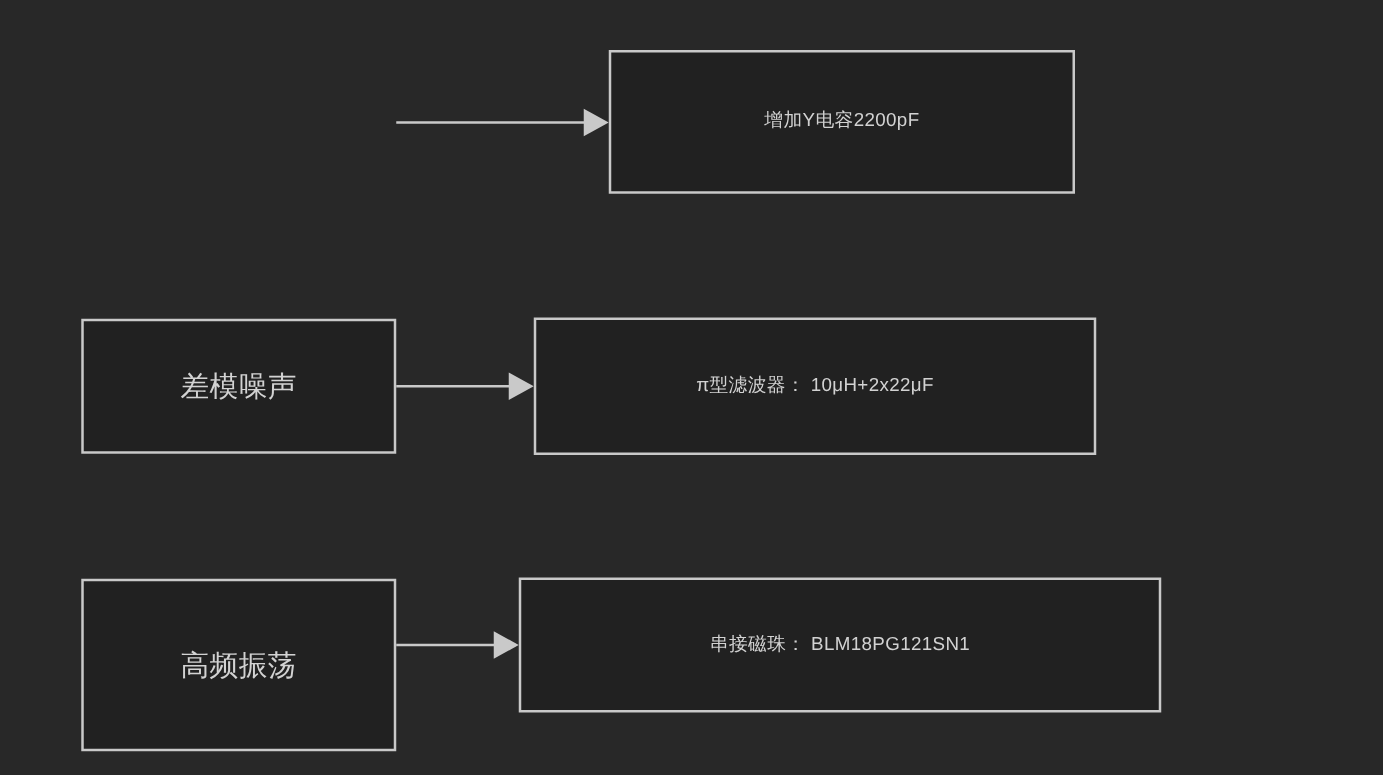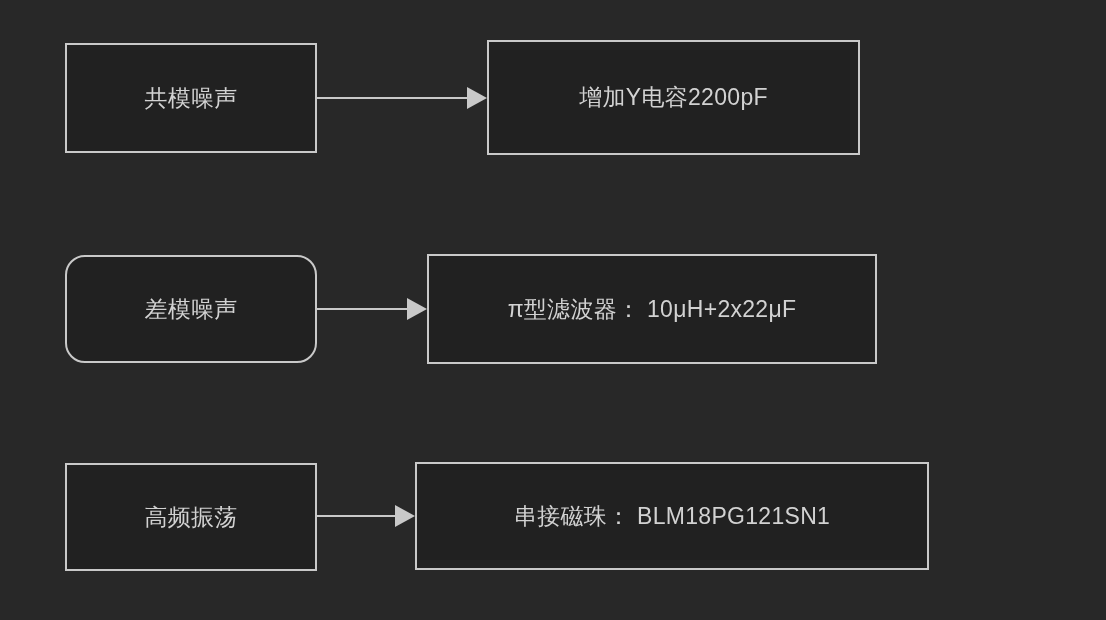--- a/index.html
+++ b/index.html
@@ -30,21 +30,21 @@
     font-size: 23px;
     line-height: 1.25;
     letter-spacing: 0.3px;
     white-space: nowrap;
     font-weight: 400;
   }
   .node.cause {
     font-size: 23px;
   }
   .node.fix {
-    font-size: 23px;
+    font-size: 15px;
   }
   .connector {
     position: absolute;
     height: 0;
   }
   .connector .shaft {
     position: absolute;
     left: 0;
     top: -1px;
     height: 2px;
@@ -58,47 +58,44 @@
     border-top: 11px solid transparent;
     border-bottom: 11px solid transparent;
     border-left: 20px solid #c9c9c9;
   }
 </style>
 </head>
 <body>
 
 <div id="diagram">
 
-  <div class="node cause" style="left:65px; top:43px; width:252px; height:110px;">
-    <span>共模噪声</span>
-  </div>
 
   <div class="connector" style="left:317px; top:98px; width:170px;">
     <div class="shaft" style="width:152px;"></div>
     <div class="head" style="left:150px;"></div>
   </div>
 
   <div class="node fix" style="left:487px; top:40px; width:373px; height:115px;">
     <span>增加Y电容2200pF</span>
   </div>
 
-  <div class="node cause" style="left:65px; top:255px; width:252px; height:108px;border-radius:20px;">
+  <div class="node cause" style="left:65px; top:255px; width:252px; height:108px;">
     <span>差模噪声</span>
   </div>
 
   <div class="connector" style="left:317px; top:309px; width:110px;">
     <div class="shaft" style="width:92px;"></div>
     <div class="head" style="left:90px;"></div>
   </div>
 
   <div class="node fix" style="left:427px; top:254px; width:450px; height:110px;">
     <span>π型滤波器：  10μH+2x22μF</span>
   </div>
 
-  <div class="node cause" style="left:65px; top:463px; width:252px; height:108px;">
+  <div class="node cause" style="left:65px; top:463px; width:252px; height:138px;">
     <span>高频振荡</span>
   </div>
 
   <div class="connector" style="left:317px; top:516px; width:98px;">
     <div class="shaft" style="width:80px;"></div>
     <div class="head" style="left:78px;"></div>
   </div>
 
   <div class="node fix" style="left:415px; top:462px; width:514px; height:108px;">
     <span>串接磁珠：  BLM18PG121SN1</span>

